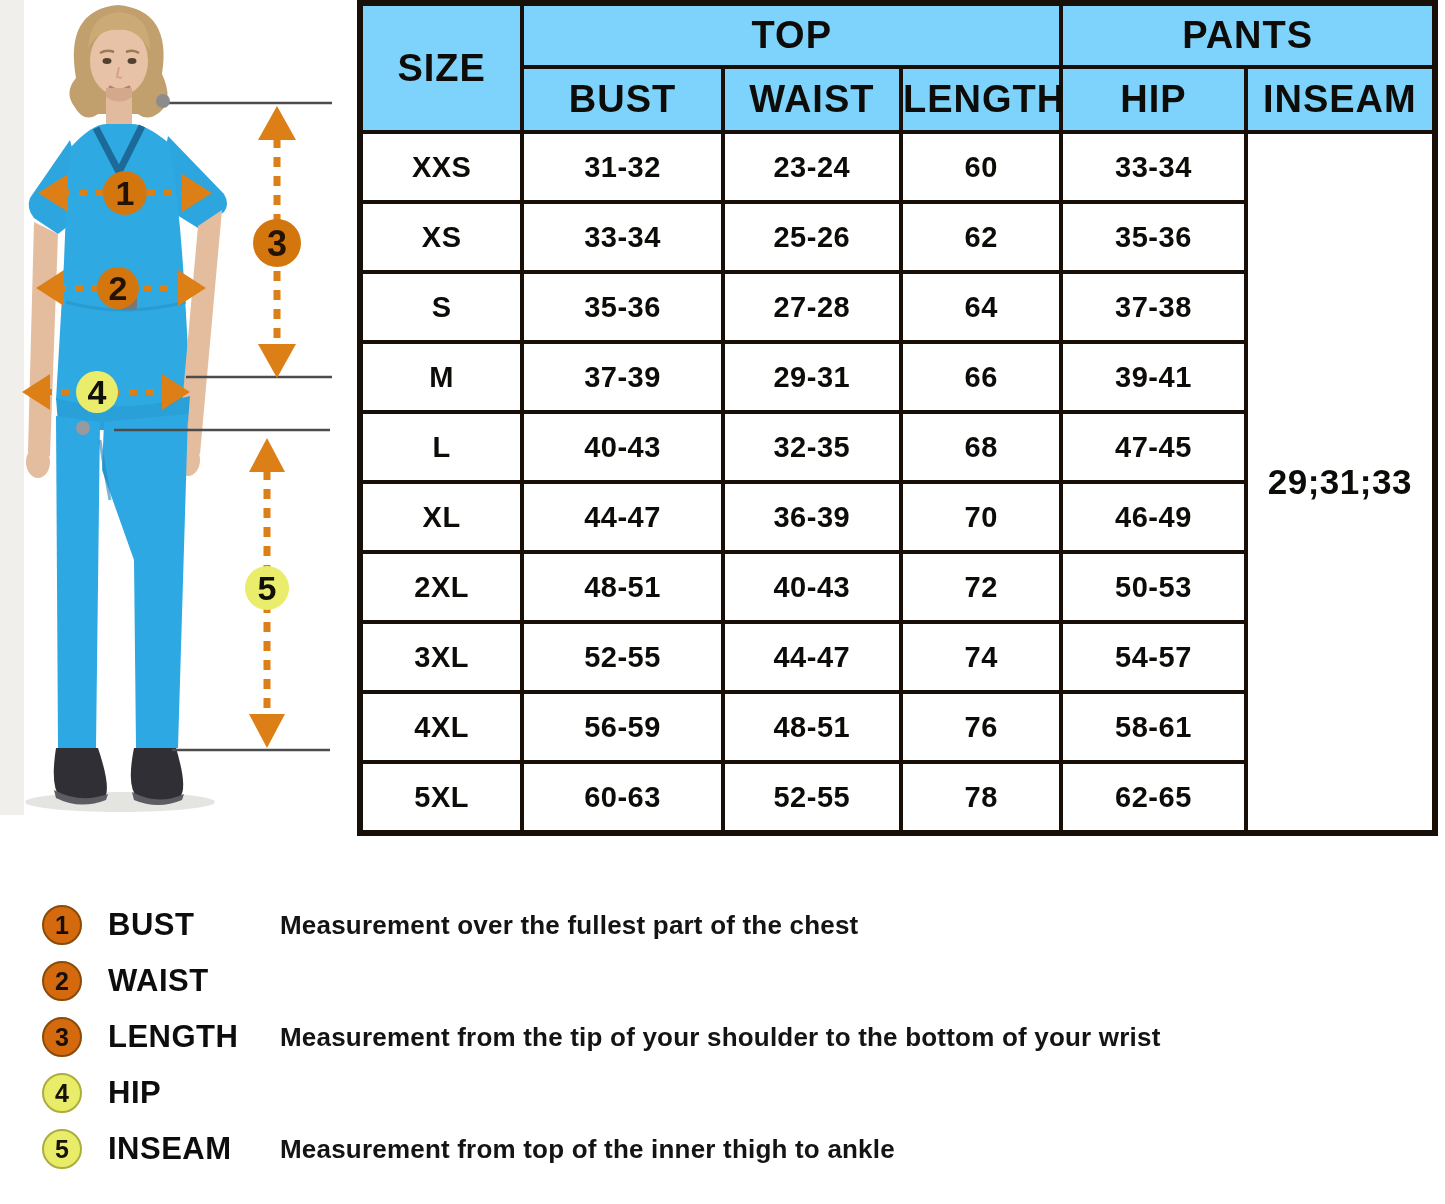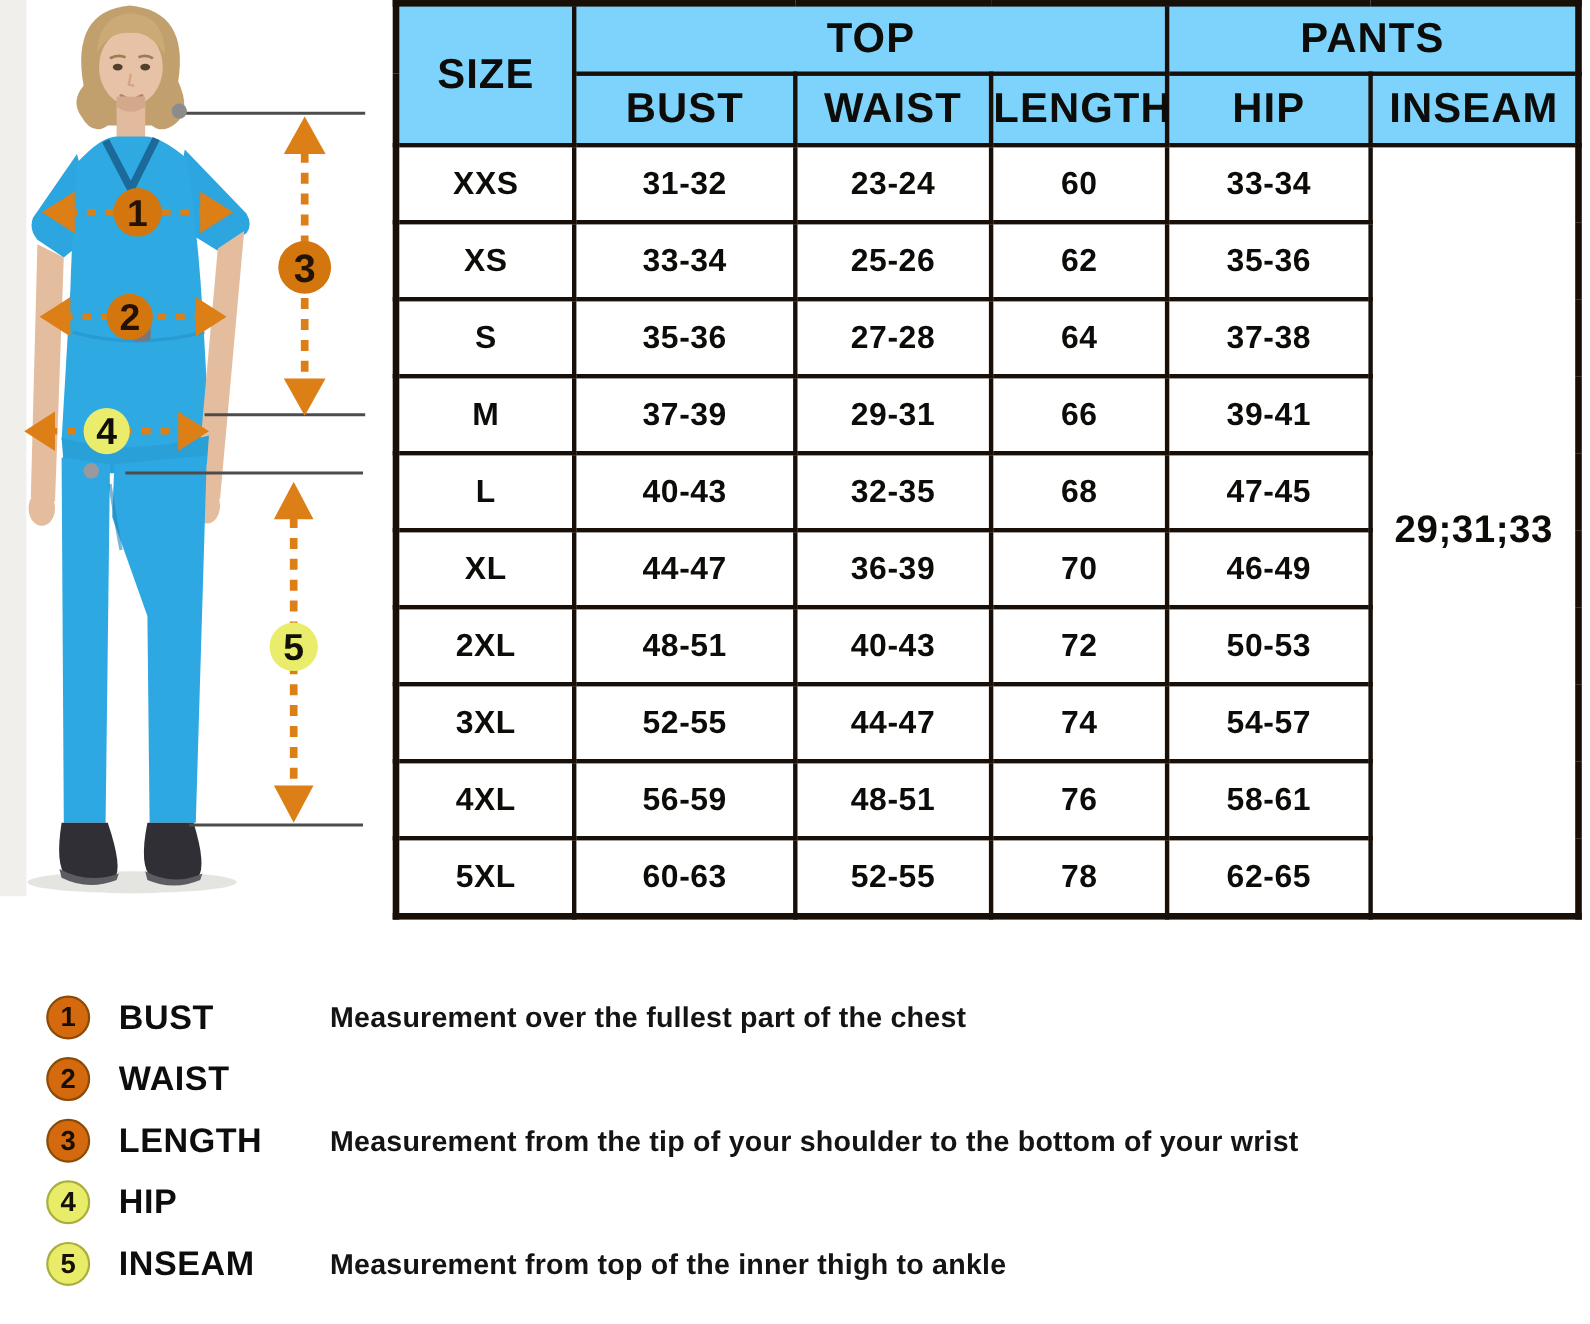--- a/index.html
+++ b/index.html
@@ -39,21 +39,21 @@
     display:flex; align-items:center; justify-content:center;
     font-size:25px; font-weight:bold; color:#161007;
   }
   .lnum.orange { background:#d4690e; border:2px solid #8a4a08; }
   .lnum.yellow { background:#e9ec68; border:2px solid #aaae3c; }
   .llabel {
     margin-left:26px; width:158px; font-size:31px; font-weight:bold;
     color:#0d0d0d; letter-spacing:0.5px;
   }
   .ldesc {
-    margin-left:34px; font-size:26px; font-weight:600; color:#141414;
+    margin-left:14px; font-size:26px; font-weight:600; color:#141414;
     letter-spacing:0.2px;
   }
 </style>
 </head>
 <body>
 
 <div class="canvas">
 
   <div class="photo">
     <svg viewBox="0 0 358 815" width="358" height="815">

